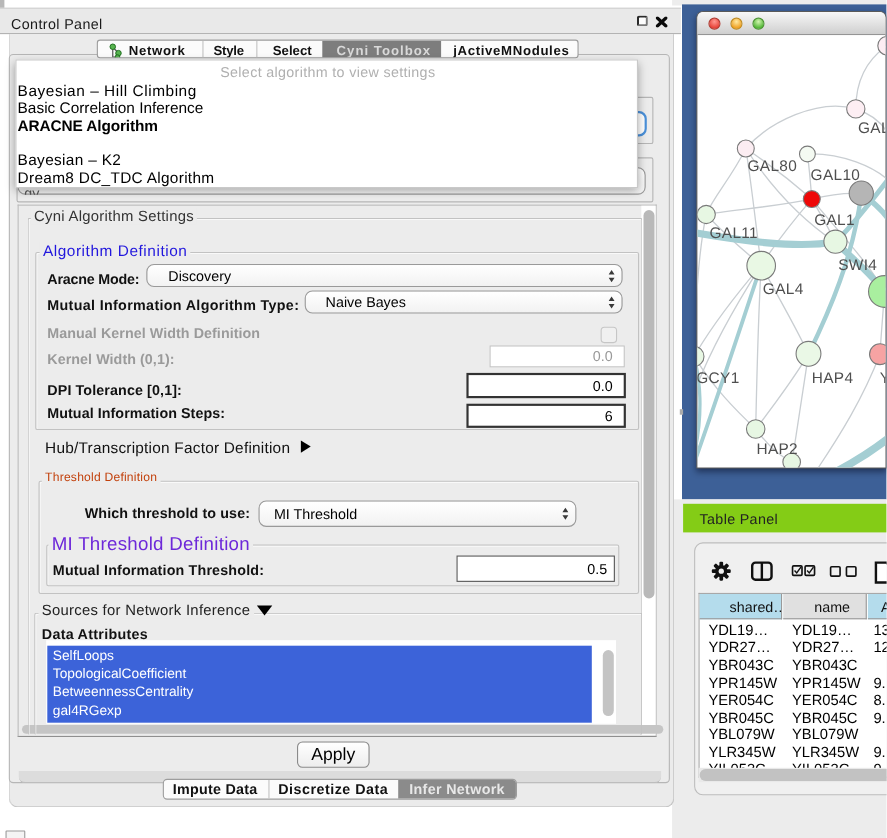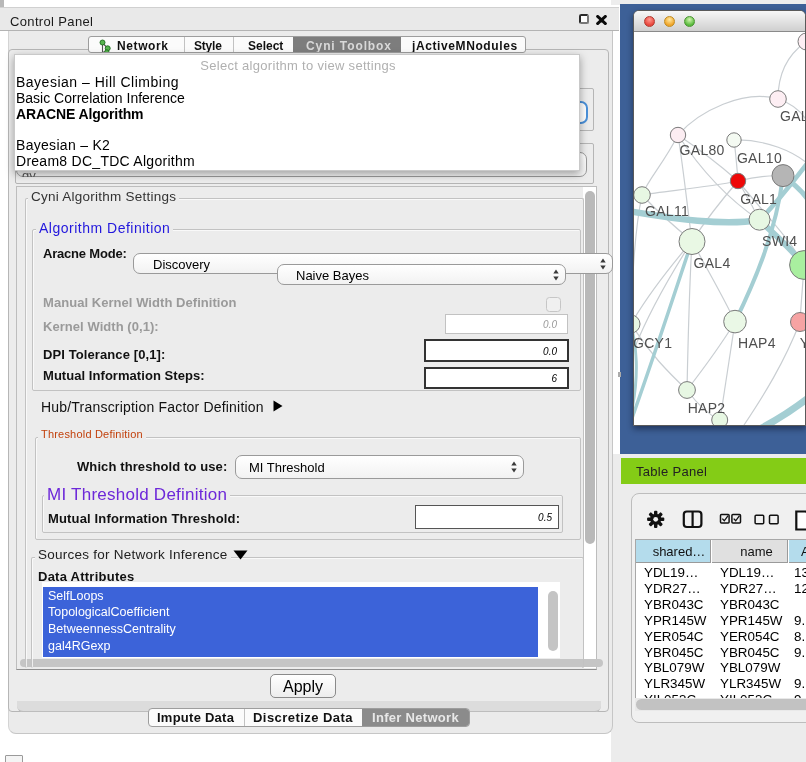--- a/index.html
+++ b/index.html
@@ -9,21 +9,21 @@
   #stage { position:relative; width:806px; height:762px; }
   .lbl { font-size:13px; color:#111; white-space:nowrap; }
   .bold { font-weight:bold; letter-spacing:-0.2px; }
   .tabt { top:2px; font-size:12px; font-weight:bold; color:#111; white-space:nowrap; }
   .gray { color:#9a9a9a; }
   .groupbox { position:absolute; border:1px solid #c2c2c2; border-radius:2px; box-shadow:inset 1px 1px 0 rgba(255,255,255,0.7); }
   .grouplab { position:absolute; background:#ececec; padding:0 3px; font-size:13px; white-space:nowrap; }
   .combo { position:absolute; background:linear-gradient(#ffffff,#f2f2f2); border:1px solid #9a9a9a; border-radius:7px; font-size:13px; color:#000; }
   .combo .ctext { position:absolute; left:11px; top:50%; transform:translateY(-50%); }
   .arrows { position:absolute; right:6px; top:50%; transform:translateY(-50%); width:6px; height:12px; }
-  .inp { position:absolute; background:#fff; font-size:10px; text-align:center;font-style:italic; }
+  .inp { position:absolute; background:#fff; font-size:13px; text-align:center; }
   .inp span { position:absolute; right:6px; top:50%; transform:translateY(-50%); }
 </style>
 </head>
 <body>
 <div id="stage">
 
   <div class="abs" style="left:611px; top:0px; width:195px; height:5px; background:#ededed;"></div>
   <div class="abs" style="left:620px; top:4px; width:186px; height:450px; background:#3d6097;"></div>
 
   <div class="abs" id="netwin" style="left:633px; top:10px; width:173px; height:416px; border:1px solid #5a5a5a; border-radius:6px 6px 0 0; box-shadow:0 3px 6px rgba(0,0,20,0.45); background:#fff;">
@@ -146,21 +146,21 @@
         <rect x="0" y="0" width="8.6" height="8.6" rx="1" fill="none" stroke="#111" stroke-width="1.5"></rect>
         <rect x="14.4" y="0" width="8.6" height="8.6" rx="1" fill="none" stroke="#111" stroke-width="1.5"></rect>
       </g>
 
       <g transform="translate(150.3,4)">
         <path d="M0 2.5 L0 20.5 L15 20.5 L15 7 L9.5 2.5 Z" fill="#fff" stroke="#111" stroke-width="2.2"></path>
       </g>
     </svg>
 
     <div class="abs" style="left:3px; top:45px; width:182px; height:168px; background:#ffffff; border:1px solid #a8a8a8; border-right:none;">
-      <div class="abs" style="left:0; top:0; width:75px; height:23px; background:#b4dcec; border-right:1px solid #9a9a9a; border-bottom:1px solid #9a9a9a; text-align:center;"><span style="font-size:13px; line-height:23px; color:#111; position:relative; left:6px;">shared…</span></div>
+      <div class="abs" style="left:0; top:0; width:75px; height:23px; background:#b4dcec; border-right:1px solid #9a9a9a; border-bottom:1px solid #9a9a9a; text-align:right;"><span style="font-size:13px; line-height:23px; color:#111; position:relative; left:6px;">shared…</span></div>
       <div class="abs" style="left:76px; top:0; width:76px; height:23px; background:#e0e0e0; border-right:1px solid #9a9a9a; border-bottom:1px solid #9a9a9a; text-align:center;"><span style="font-size:13px; line-height:23px; color:#111; position:relative; left:7px;">name</span></div>
       <div class="abs" style="left:153px; top:0; width:29px; height:23px; background:#b4dcec; border-bottom:1px solid #9a9a9a; text-align:center;"><span style="font-size:13px; line-height:23px; color:#111;">&nbsp;A</span></div>
       <div class="abs" style="left:8px; top:25px; font-size:13.4px; color:#000; line-height:15.9px;">YDL19…<br>YDR27…<br>YBR043C<br>YPR145W<br>YER054C<br>YBR045C<br>YBL079W<br>YLR345W<br>YIL053C</div>
       <div class="abs" style="left:84px; top:25px; font-size:13.4px; color:#000; line-height:15.9px;">YDL19…<br>YDR27…<br>YBR043C<br>YPR145W<br>YER054C<br>YBR045C<br>YBL079W<br>YLR345W<br>YIL053C</div>
       <div class="abs" style="left:158px; top:25px; font-size:13.4px; color:#000; line-height:15.9px;">13<br>12<br>&nbsp;<br>9.<br>8.<br>9.<br>&nbsp;<br>9.<br>9.</div>
     </div>
 
     <div class="abs" style="left:3px; top:204px; width:182px; height:13px; background:#e9e9e9;"></div>
     <div class="abs" style="left:4px; top:205px; width:190px; height:11px; background:#c2c2c2; border-radius:6px;"></div>
   </div>
@@ -211,27 +211,28 @@
 
   <div class="abs" style="left:20px; top:659px; width:583px; height:7.5px; background:#c5c5c5; border-radius:4px;"></div>
 
   <div class="groupbox" style="left:25px; top:198px; width:559px; height:470px; border-bottom:none;"></div>
   <div class="grouplab" style="left:28px; top:189px; color:#333; font-size:13.5px; letter-spacing:0.25px;">Cyni Algorithm Settings</div>
 
   <div class="groupbox" style="left:32px; top:229px; width:549px; height:162px;"></div>
   <div class="grouplab" style="left:36px; top:220px; color:#2217dd; font-size:14px; letter-spacing:0.5px;">Algorithm Definition</div>
 
   <span class="abs lbl bold" style="left:43px; top:246px;">Aracne Mode:</span>
-  <div class="combo" style="left:133px; top:253px; width:480px; height:21px;">
+  <div class="combo" style="left:133px; top:240px; width:433px; height:21px;">
     <span class="ctext" style="left:19px;">Discovery</span>
     <svg class="arrows" viewBox="0 0 6 12">
         <path d="M3 0.5 L5.7 4.6 L0.3 4.6 Z M3 11.5 L0.3 7.4 L5.7 7.4 Z" fill="#3a3a3a"></path>
       </svg>
   </div>
 
+  <span class="abs lbl bold" style="left:43px; top:270px; letter-spacing:0.3px;">Mutual Information Algorithm Type:</span>
   <div class="combo" style="left:277px; top:264px; width:289px; height:21px;">
     <span class="ctext" style="left:18px;">Naive Bayes</span>
     <svg class="arrows" viewBox="0 0 6 12">
         <path d="M3 0.5 L5.7 4.6 L0.3 4.6 Z M3 11.5 L0.3 7.4 L5.7 7.4 Z" fill="#3a3a3a"></path>
       </svg>
   </div>
 
   <span class="abs lbl bold gray" style="left:43px; top:295px; letter-spacing:0.05px;">Manual Kernel Width Definition</span>
   <div class="abs" style="left:546px; top:297px; width:15px; height:15px; background:#f0f0f0; border:1px solid #c6c6c6; border-radius:3.5px;"></div>
 

